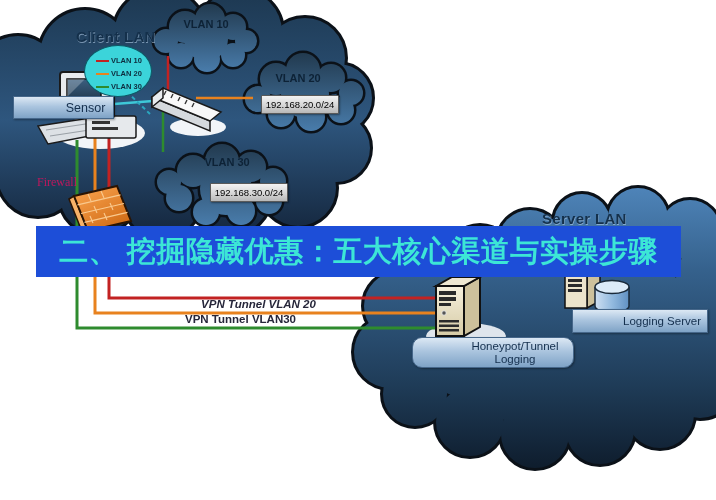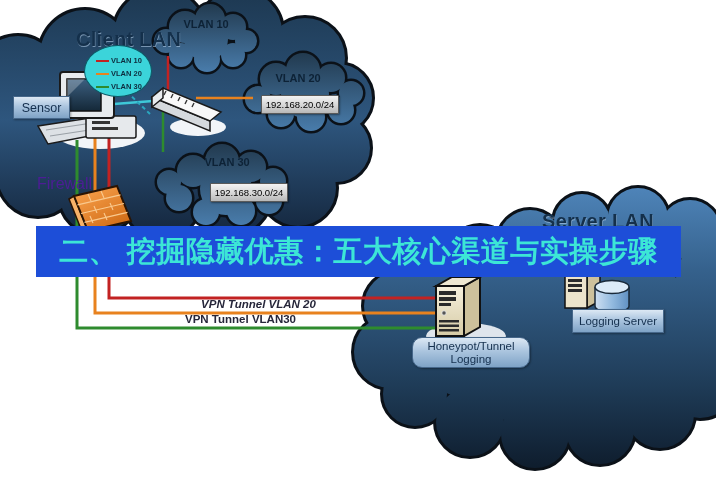--- a/index.html
+++ b/index.html
@@ -1,33 +1,33 @@
 <!DOCTYPE html>
 <html><head>
 <meta charset="utf-8">
 <style>
   html,body{margin:0;padding:0;background:#ffffff;}
   .stage{position:relative;width:716px;height:500px;background:#ffffff;overflow:hidden;
          font-family:"Liberation Sans","DejaVu Sans",sans-serif;}
   .stage svg.diagram{position:absolute;left:0;top:0;z-index:0;}
   .ov{position:absolute;z-index:2;}
 
-  .lan-title{color:#14304b;font-size:20px;font-weight:600;letter-spacing:.3px;
+  .lan-title{color:#14304b;font-size:15px;font-weight:600;letter-spacing:.3px;
              text-shadow:.5px .5px 0 rgba(190,215,240,.55);}
   .vlan-name{color:#0d2236;font-size:11px;font-weight:600;text-align:center;}
   .subnet-box{background:linear-gradient(180deg,#f3f3f3 0%,#d6d6d6 55%,#b8b8b8 100%);
               border:1px solid #5a5a5a;border-radius:1px;color:#000;font-size:9.5px;
               display:flex;align-items:center;justify-content:center;
               box-shadow:1px 1px 2px rgba(0,0,0,.4);}
   .ribbon{background:linear-gradient(180deg,#dce8f4 0%,#abc5df 45%,#7fa3c6 100%);
           border:1px solid #46678a;color:#142f4d;font-size:11.5px;font-weight:500;
           display:flex;align-items:center;justify-content:center;text-align:center;
-          box-shadow:1px 1px 2px rgba(0,0,0,.35);}
+          box-shadow:1px 1px 2px rgba(0,0,0,.35);padding-left:44px;}
   .ribbon.two-line{flex-direction:column;line-height:13px;}
-  .fw-label{color:#4c1d95;font-size:16px;font-weight:500;}
+  .fw-label{color:#be185d;font-size:12px;font-weight:500;font-family:Liberation Serif, serif;}
 
   .legend-ellipse{background:#3bd4da;border:1.5px solid #0c5a66;border-radius:50%;
                   box-sizing:border-box;padding:8px 0 0 11px;overflow:hidden;}
   .legend-row{display:flex;align-items:center;height:13px;}
   .legend-dash{width:13px;height:2px;margin-right:2px;flex:0 0 auto;}
   .legend-label{color:#0e2c3e;font-size:7.5px;font-weight:600;white-space:nowrap;}
 
   .banner{background:#1d4ed8;color:#3ce6d6;font-size:29px;font-weight:700;
           line-height:51px;text-align:center;white-space:pre;letter-spacing:.5px;z-index:3;}
   .vpn-label{color:#26263a;font-size:11.5px;font-weight:700;text-align:center;white-space:pre;}

